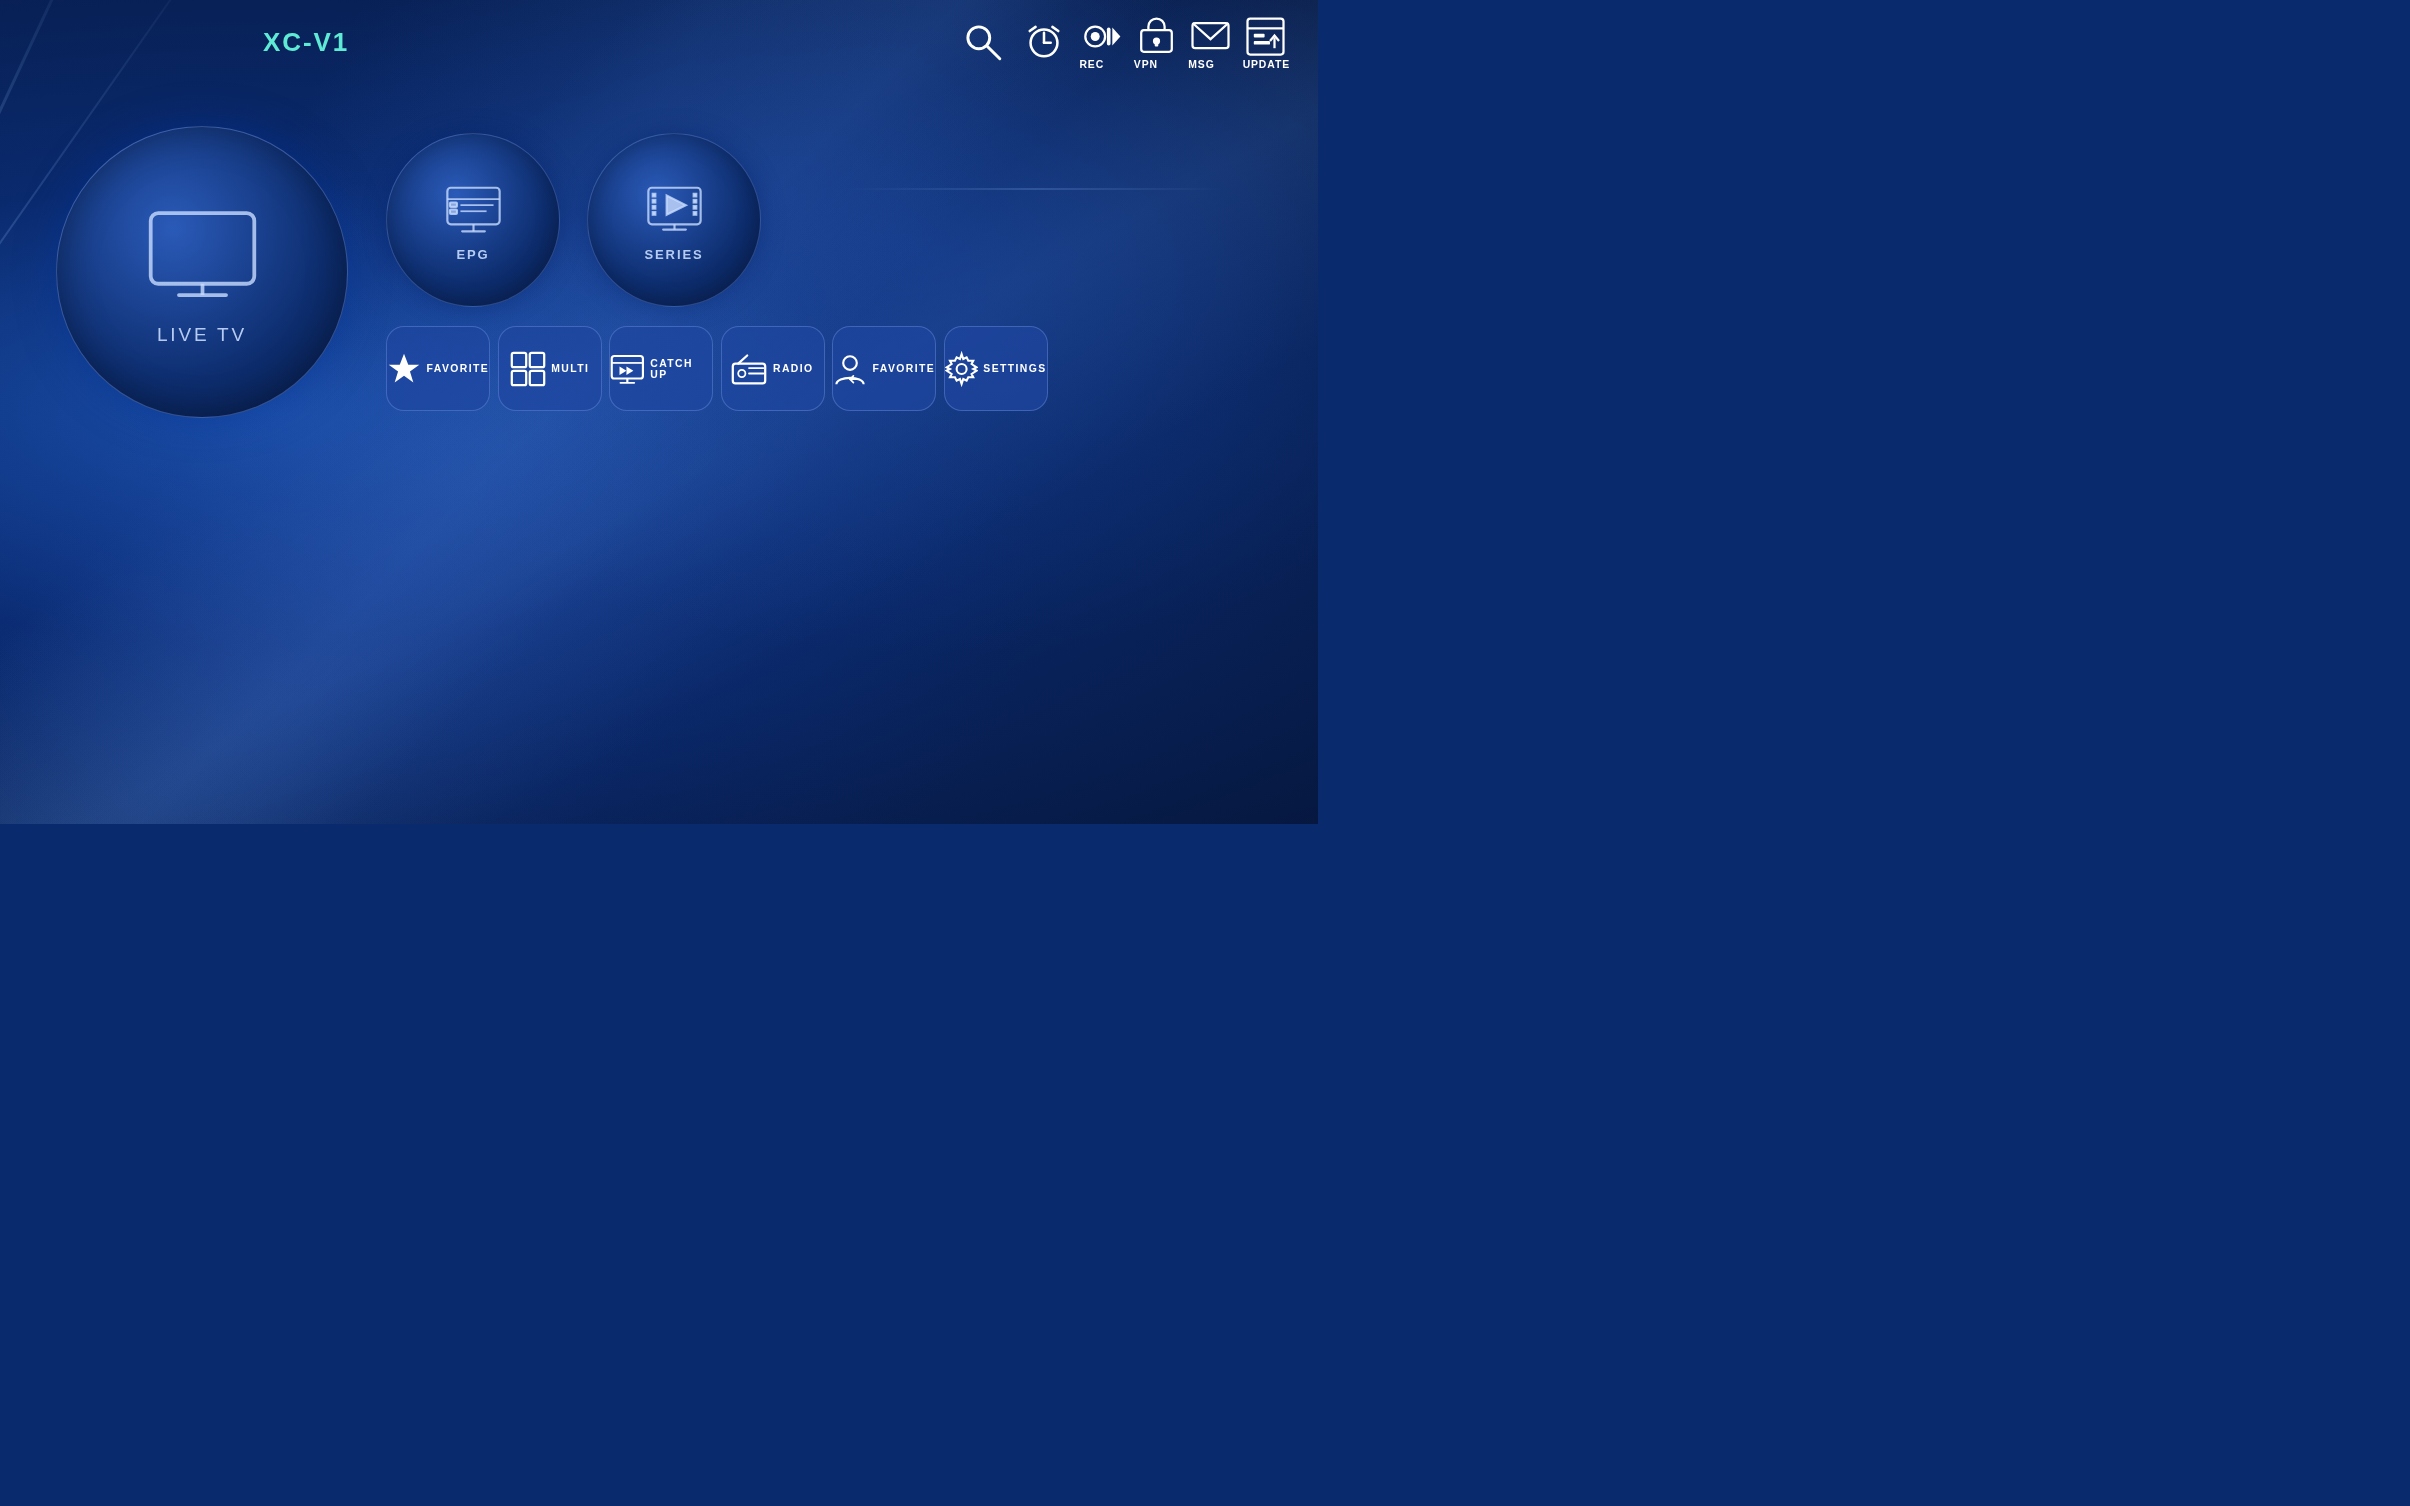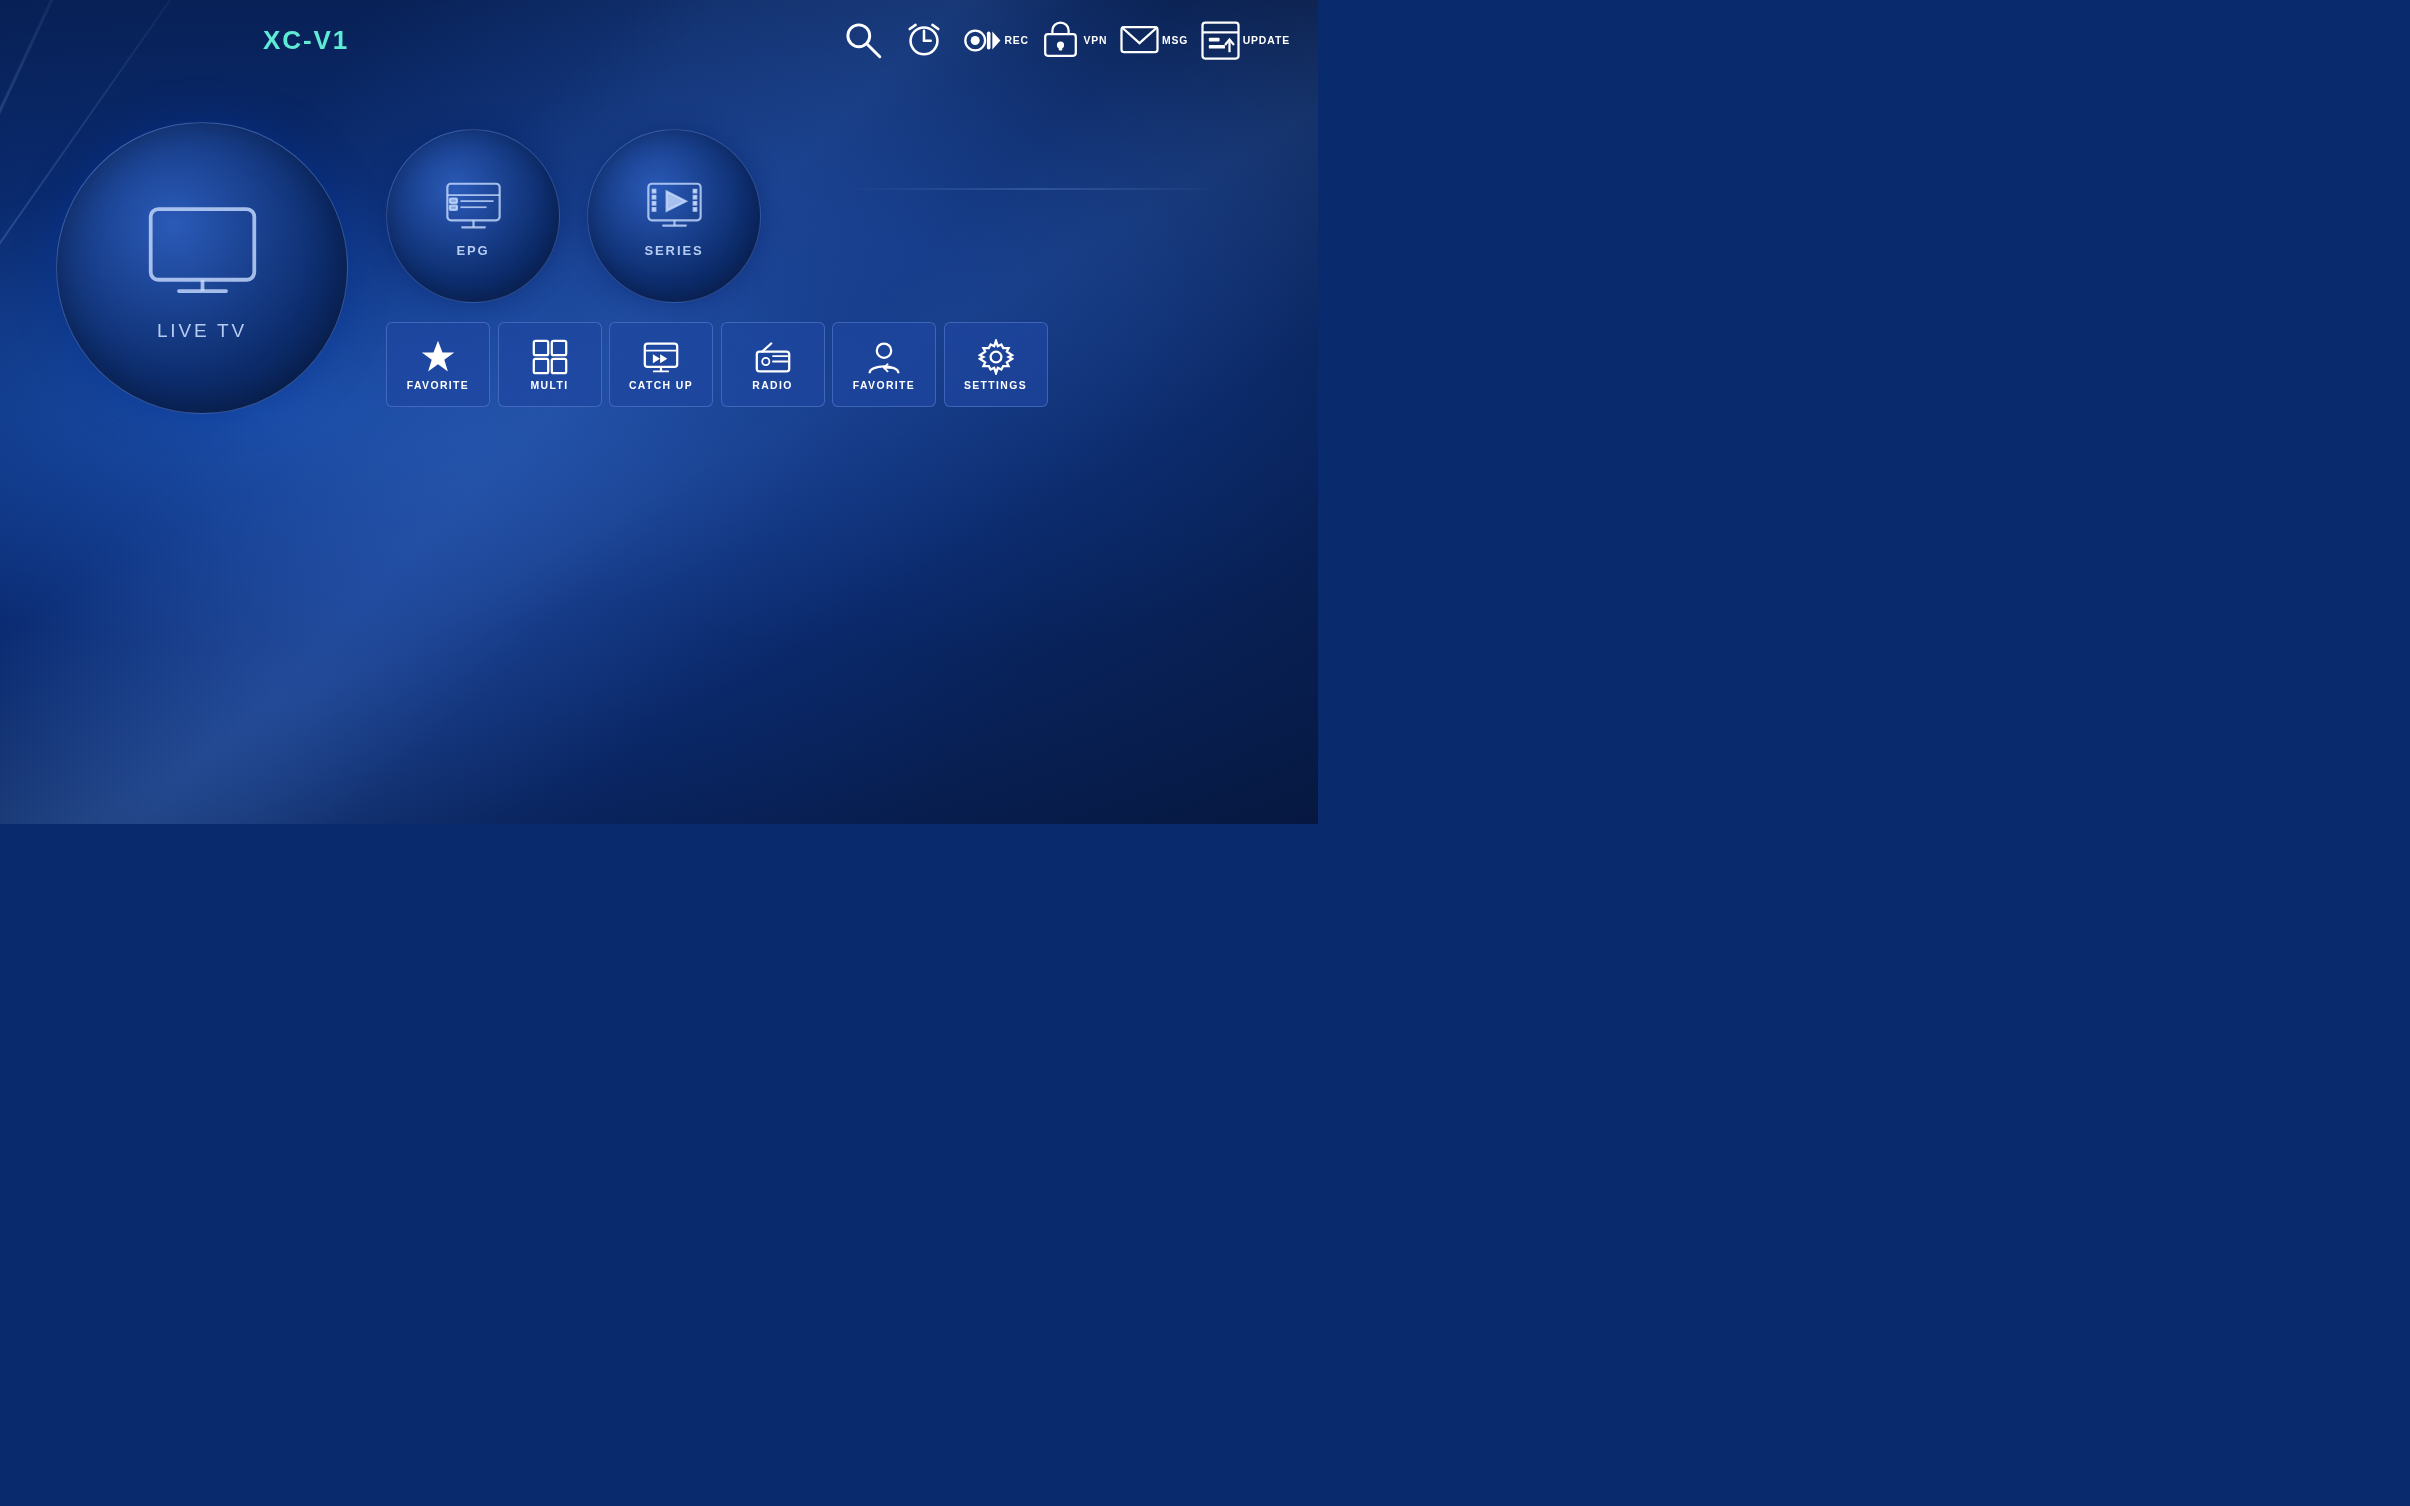--- a/index.html
+++ b/index.html
@@ -113,22 +113,21 @@
     }
 
     .toolbar-icon svg {
       width: 42px;
       height: 42px;
       fill: white;
     }
 
     .toolbar-icon-labeled {
       display: flex;
-      flex-direction: row;
-      align-items: center;
+      flex-direction: column;
       cursor: pointer;
       color: white;
     }
 
     .toolbar-icon-labeled svg {
       width: 45px;
       height: 45px;
       fill: white;
     }
 
@@ -228,23 +227,23 @@
     .buttons-row {
       display: flex;
       gap: 7.5px;
     }
 
     .menu-btn {
       width: 104px;
       height: 85px;
       background: rgba(30, 70, 160, 0.7);
       border: 0.9px solid rgba(150,180,255,0.3);
-      border-radius: 6px;
-      display: flex;
-      flex-direction: column;
+      border-radius: 18px;
+      display: flex;
+      flex-direction: row;
       align-items: center;
       justify-content: center;
       cursor: pointer;
       color: white;
       gap: 5.6px;
     }
 
     .menu-btn svg {
       width: 36px;
       height: 36px;

